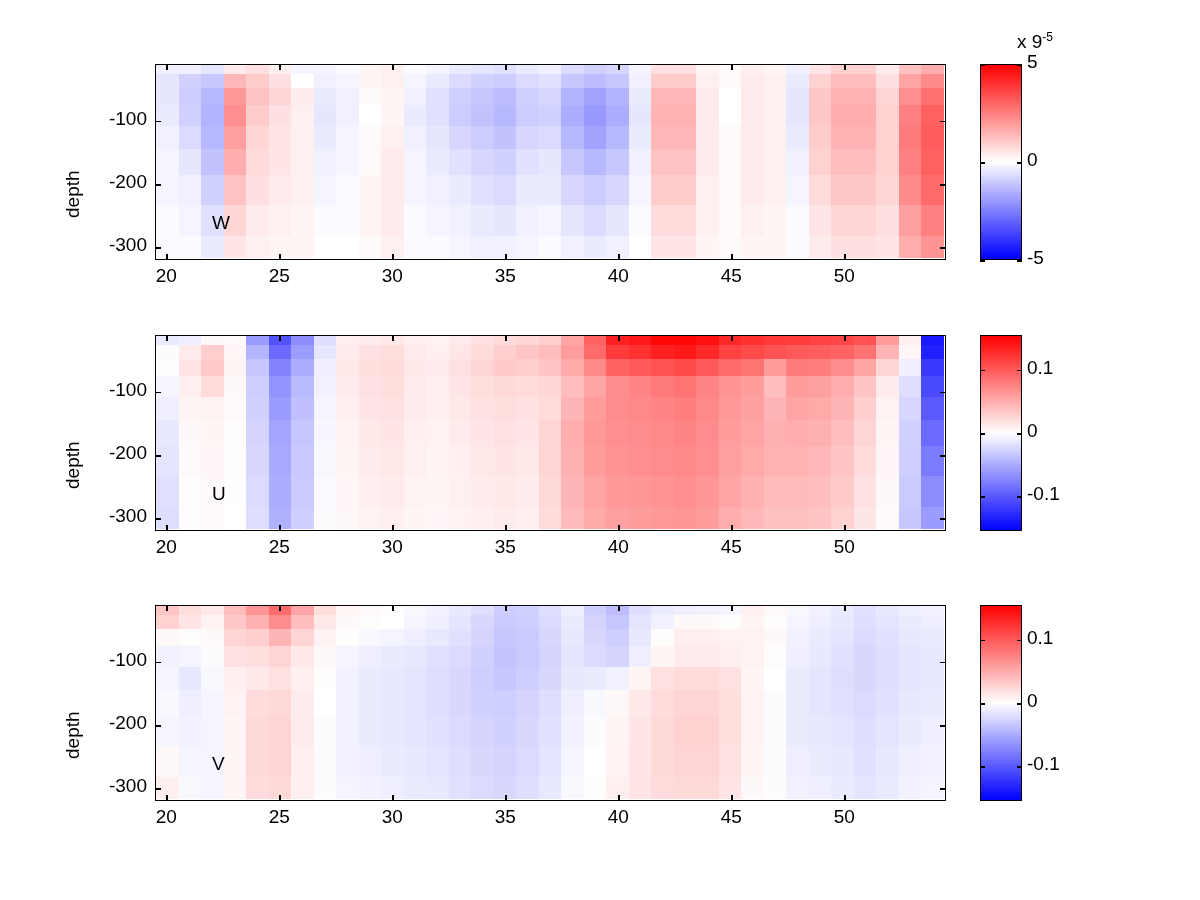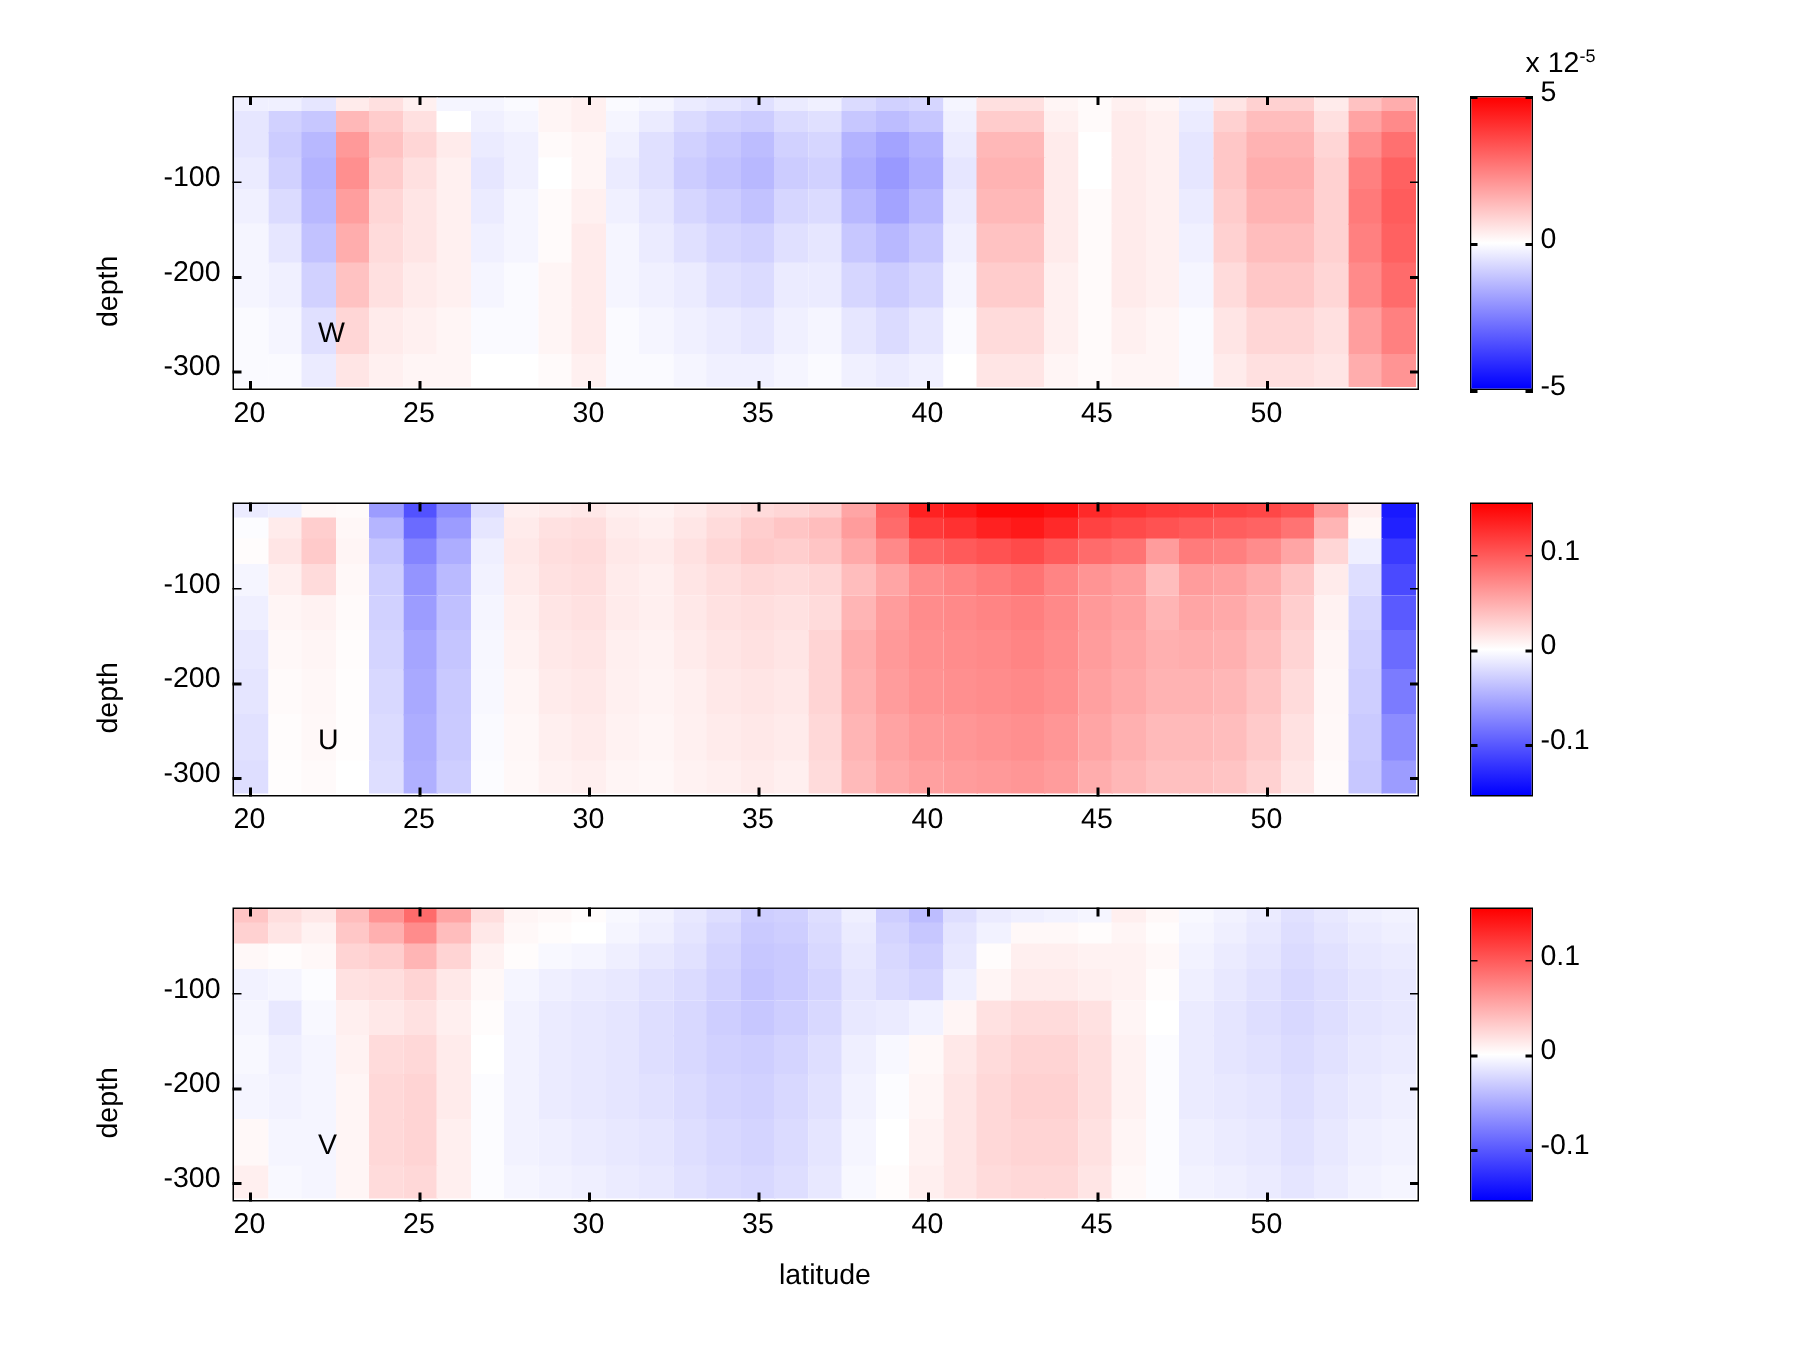--- a/index.html
+++ b/index.html
@@ -393,21 +393,21 @@
       <div class="tickmark" style="left: 731.3px; top: 64px; width: 1.6px; height: 6px;"></div>
       <div class="xtick-lbl" style="left: 804.3px; top: 265px; width: 80px;">50</div>
       <div class="tickmark" style="left: 844.3px; top: 254px; width: 1.6px; height: 6px;"></div>
       <div class="tickmark" style="left: 844.3px; top: 64px; width: 1.6px; height: 6px;"></div>
     </div>
 
   <div class="cbar" id="cbar-0" style="left:980px;top:64px;width:42px;height:196px;">
     <div class="cbar-grad" style="background:linear-gradient(to top,#0000ff 0%,#ffffff 50%,#ff0000 100%);"></div>
   </div>
   <div class="cbar-mult" style="left:1017px;top:30px;">
-    <span>x 12</span><sup>-5</sup>
+    <span>x 9</span><sup>-5</sup>
   </div>
   <div id="cbarticks-0">
       <div class="cbar-lbl" style="left: 1027px; top: 51px;">5</div>
       <div class="cbar-tick" style="left: 1017px; top: 64px;"></div>
       <div class="cbar-tick" style="left: 980px; top: 64px;"></div>
       <div class="cbar-lbl" style="left: 1027px; top: 149px;">0</div>
       <div class="cbar-tick" style="left: 1017px; top: 162px;"></div>
       <div class="cbar-tick" style="left: 980px; top: 162px;"></div>
       <div class="cbar-lbl" style="left: 1027px; top: 247px;">-5</div>
       <div class="cbar-tick" style="left: 1017px; top: 260px;"></div>
@@ -1149,15 +1149,14 @@
       <div class="cbar-tick" style="left: 1017px; top: 639.774px;"></div>
       <div class="cbar-tick" style="left: 980px; top: 639.774px;"></div>
       <div class="cbar-lbl" style="left: 1027px; top: 690px;">0</div>
       <div class="cbar-tick" style="left: 1017px; top: 703px;"></div>
       <div class="cbar-tick" style="left: 980px; top: 703px;"></div>
       <div class="cbar-lbl" style="left: 1027px; top: 753.226px;">-0.1</div>
       <div class="cbar-tick" style="left: 1017px; top: 766.226px;"></div>
       <div class="cbar-tick" style="left: 980px; top: 766.226px;"></div>
     </div>
 
-  <div class="xlabel" style="left:400px;top:840px;width:300px;">latitude</div>
 
 </div>
 
 </body></html>

